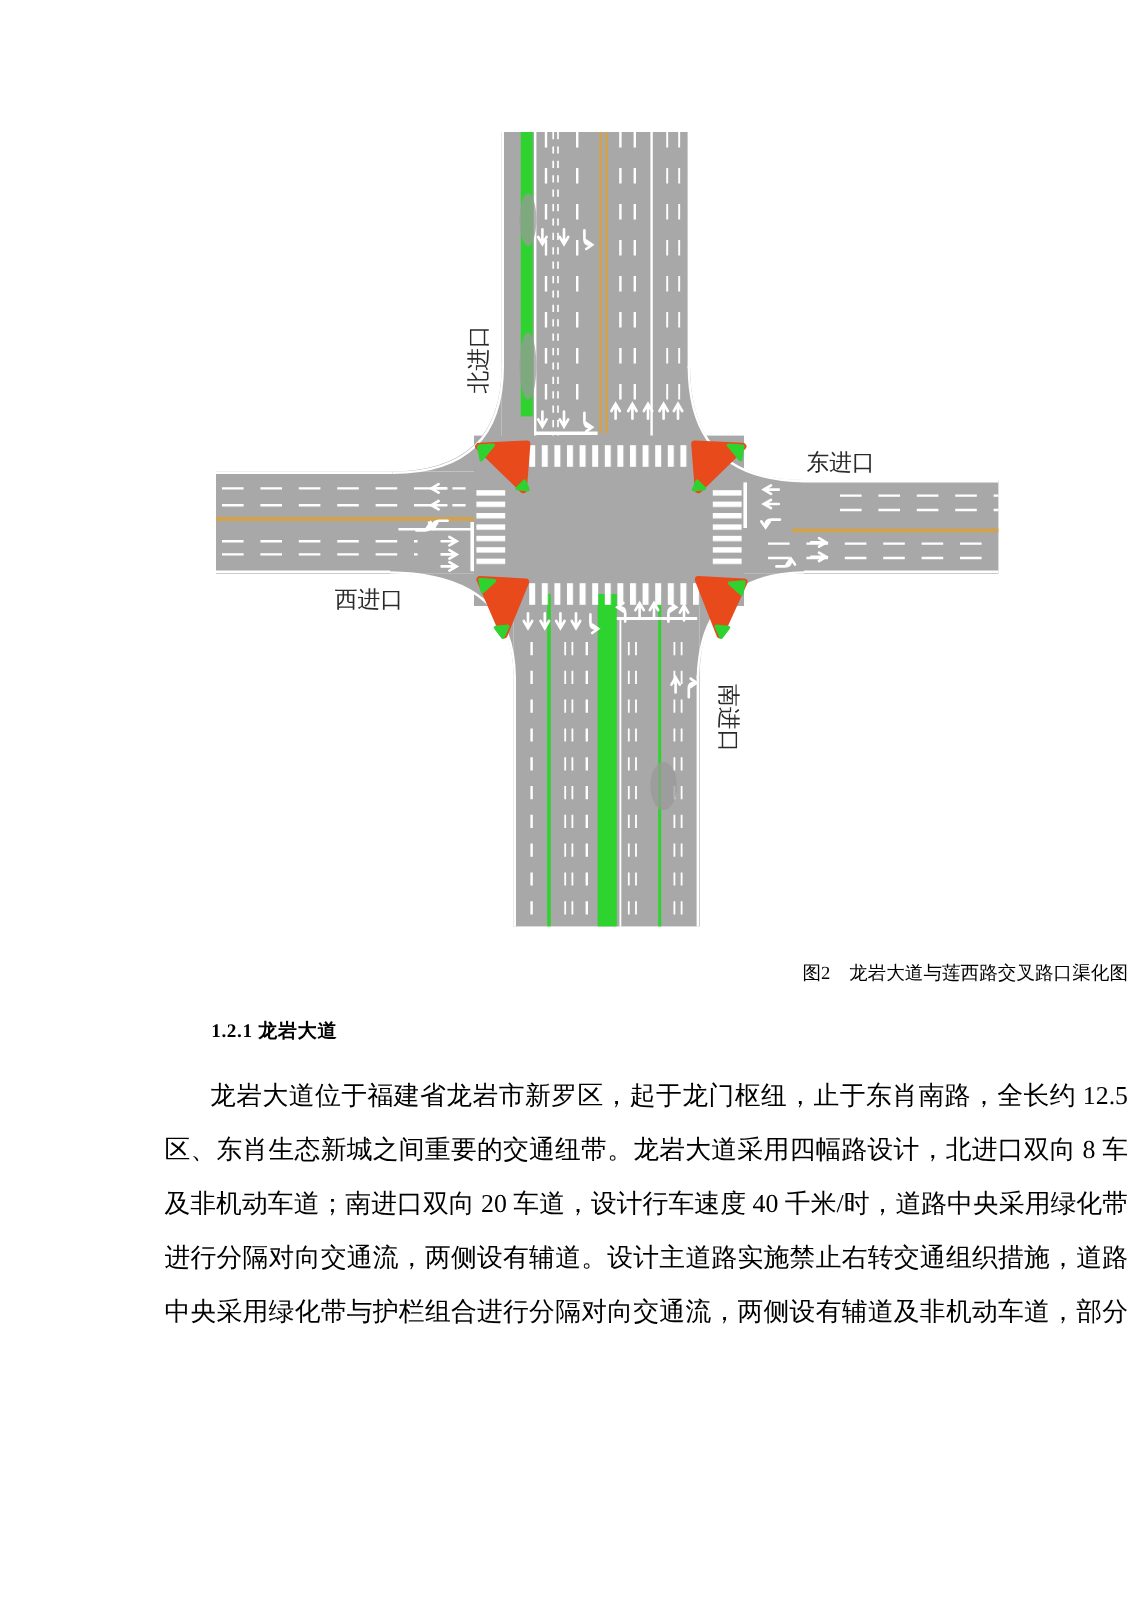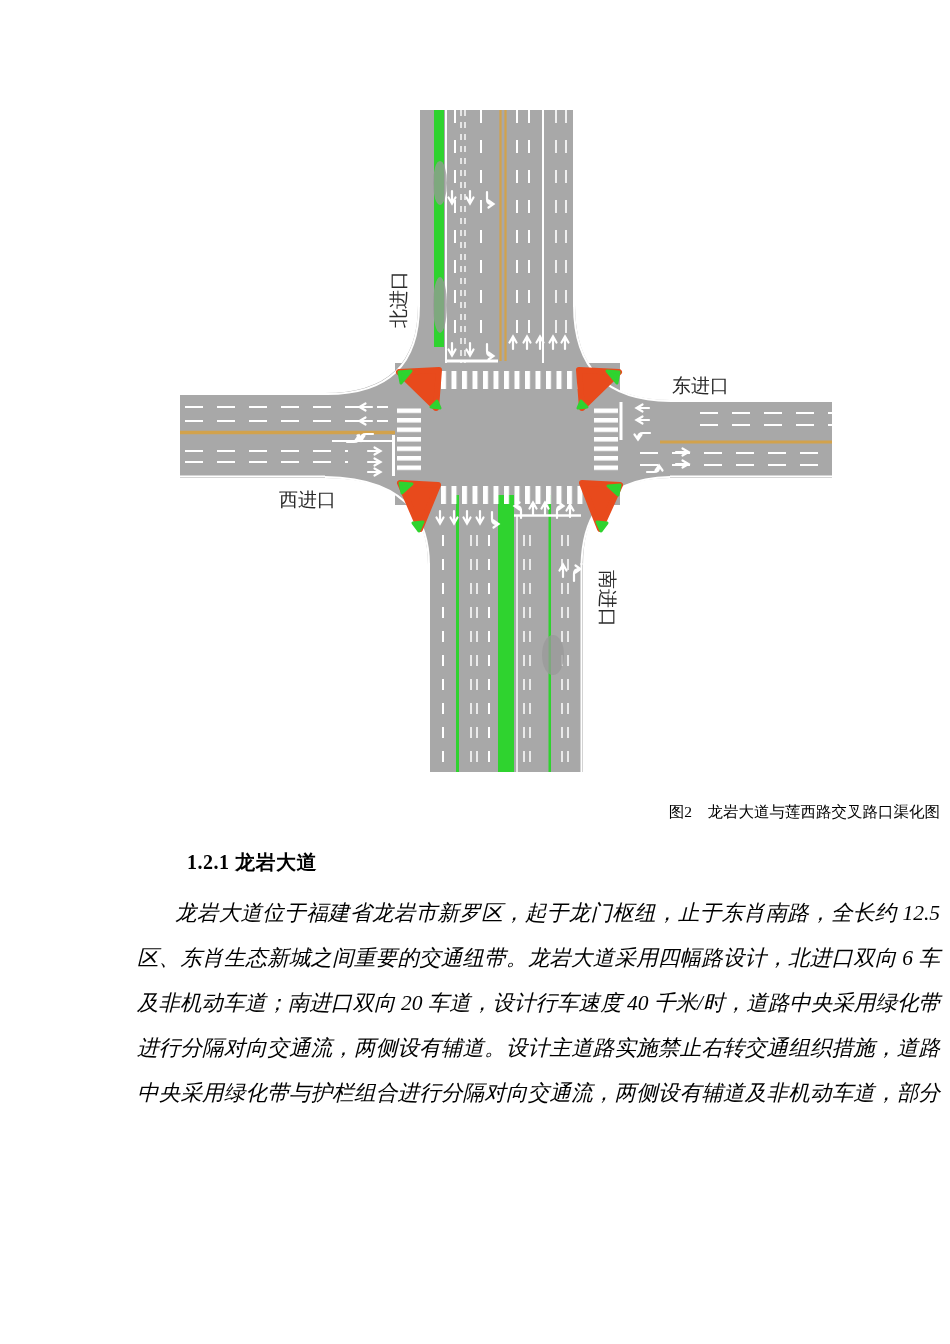--- a/index.html
+++ b/index.html
@@ -3,23 +3,23 @@
 <meta charset="utf-8">
 <style>
   html,body{margin:0;padding:0;background:#fff;}
   #page{position:relative;width:950px;height:1344px;background:#ffffff;overflow:hidden;
         font-family:"Liberation Serif","DejaVu Serif",serif;color:#000;}
   #figure-wrap{position:absolute;left:0;top:95px;width:950px;height:690px;}
   #figure-wrap svg{display:block;width:950px;height:690px;}
   .svg-label{font-family:"Liberation Sans","DejaVu Sans",sans-serif;font-size:19px;fill:#2a2a2a;}
   #caption{position:absolute;left:137px;top:800px;width:803px;text-align:right;
            font-size:15.5px;line-height:24px;}
-  #heading{position:absolute;left:187px;top:849px;font-size:20px;font-weight:bold;
+  #heading{position:absolute;left:176px;top:849px;font-size:16px;font-weight:bold;
            letter-spacing:.5px;}
-  #body-text{position:absolute;left:137px;top:891px;width:803px;font-size:21.5px;font-style:italic;}
+  #body-text{position:absolute;left:137px;top:891px;width:803px;font-size:21.5px;}
   .bline{height:45px;line-height:45px;text-align:justify;text-align-last:justify;
          white-space:nowrap;}
   .bline.first{text-indent:38px;}
   .bline.last{text-align-last:left;}
 </style>
 </head>
 <body>
 
 <div id="page">
 
@@ -198,19 +198,19 @@
       <text class="svg-label" transform="translate(601,475) rotate(90)">南进口</text>
     </svg>
   </div>
 
   <div id="caption">图2　龙岩大道与莲西路交叉路口渠化图</div>
 
   <div id="heading">1.2.1 龙岩大道</div>
 
   <div id="body-text">
     <div class="bline first">龙岩大道位于福建省龙岩市新罗区，起于龙门枢纽，止于东肖南路，全长约 12.5</div>
-    <div class="bline">区、东肖生态新城之间重要的交通纽带。龙岩大道采用四幅路设计，北进口双向 6 车</div>
+    <div class="bline">区、东肖生态新城之间重要的交通纽带。龙岩大道采用四幅路设计，北进口双向 8 车</div>
     <div class="bline">及非机动车道；南进口双向 20 车道，设计行车速度 40 千米/时，道路中央采用绿化带</div>
     <div class="bline">进行分隔对向交通流，两侧设有辅道。设计主道路实施禁止右转交通组织措施，道路</div>
     <div class="bline">中央采用绿化带与护栏组合进行分隔对向交通流，两侧设有辅道及非机动车道，部分</div>
   </div>
 
 </div>
 
 </body></html>

